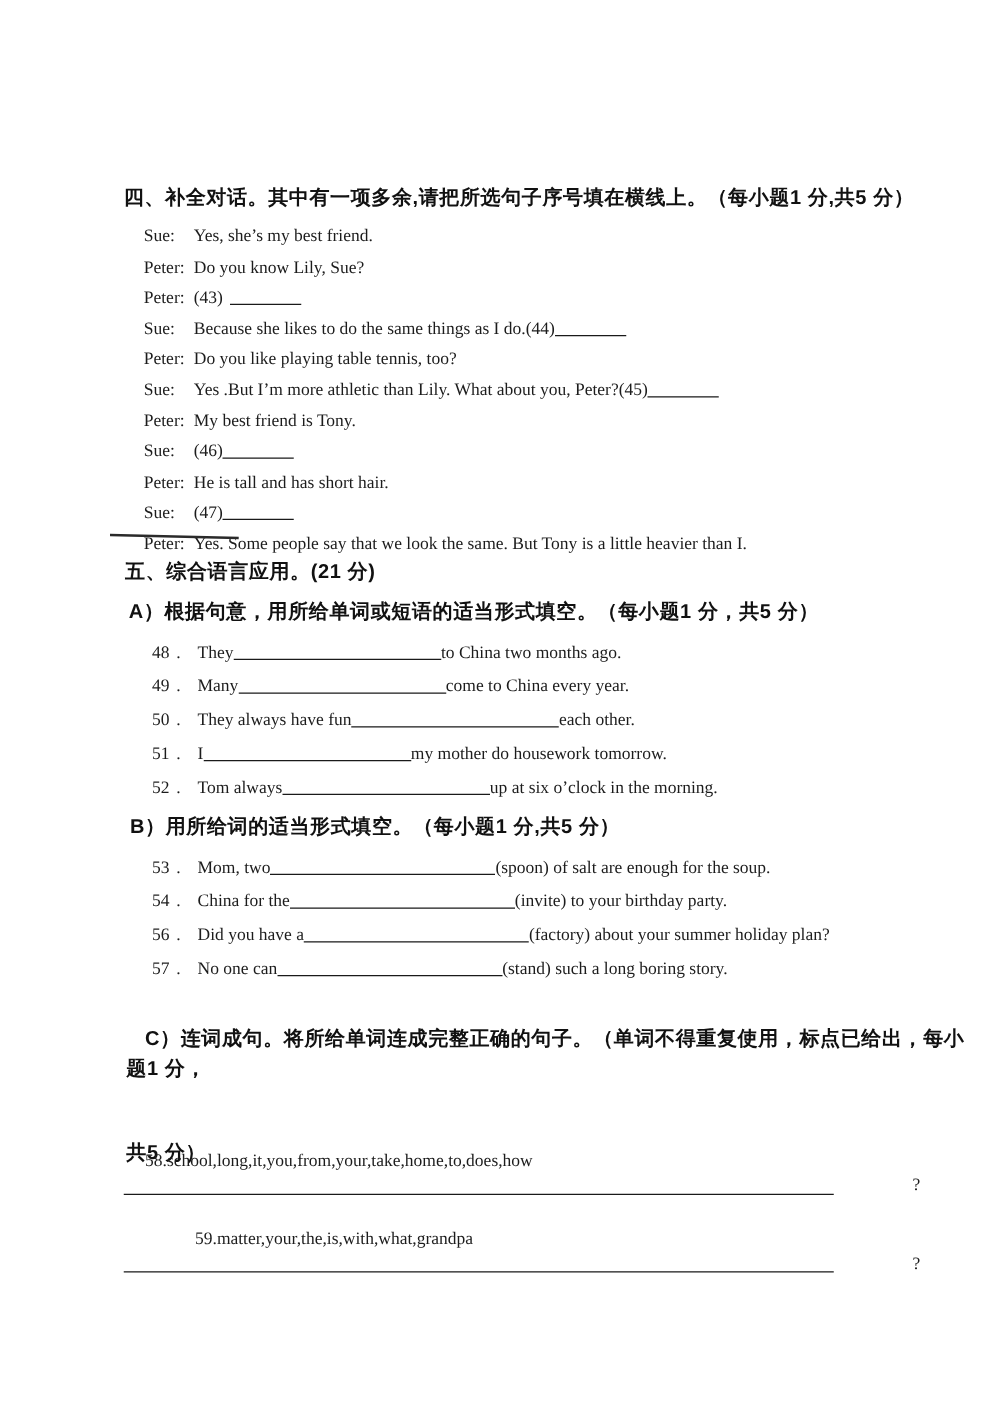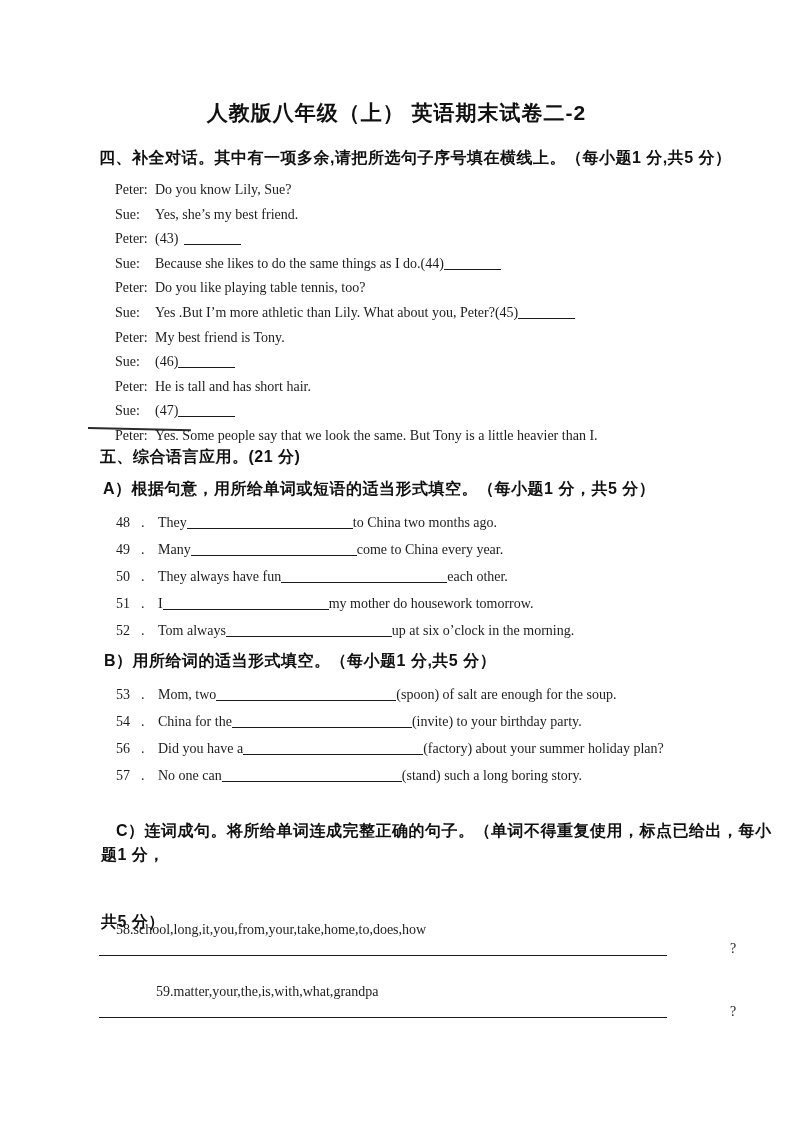--- a/index.html
+++ b/index.html
@@ -36,21 +36,21 @@
   }
   .wD { width:57px; }
   .wA { width:166px; }
   .wB { width:180px; }
   .gap { margin-left:6px; }
   
   .items { position:absolute; font-size:14px; }
   .itemsA { top:509px; left:116px; }
   .itemsB { top:681px; left:116px; }
   .qline { height:27px; line-height:27px; white-space:nowrap; }
-  .qnum { display:inline-block; min-width:25px; }
+  .qnum { display:inline-block; min-width:25px;text-align:center; }
   .qdot { display:inline-block; width:17px; }
   
   .jumble {
     position:absolute; left:116px; width:550px; display:flex;
     font-size:14px; line-height:20px;
     white-space:nowrap;
   }
   .row58 { top:920px; }
   .row59 { top:982px;margin-left:40px; }
   .ansline {
@@ -66,27 +66,26 @@
   .strike {
     position:absolute; top:427px; left:88px; width:103px; height:2px;
     background:#2a2a2a; transform:rotate(1.3deg); transform-origin:0 50%;
   }
 </style>
 </head>
 <body>
 
 <div class="page">
 
-  <h1 class="doc-title">人教版八年级（上） 英语期末试卷二-2</h1>
 
   <div class="heading sec4">四、补全对话。其中有一项多余,请把所选句子序号填在横线上。（每小题1 分,共5 分）</div>
 
   <div class="dialogue">
+    <div class="dline"><span class="spk">Sue:</span><span>Yes, she’s my best friend.</span></div>
     <div class="dline"><span class="spk">Peter:</span><span>Do you know Lily, Sue?</span></div>
-    <div class="dline"><span class="spk">Sue:</span><span>Yes, she’s my best friend.</span></div>
     <div class="dline"><span class="spk">Peter:</span><span>(43)</span><span class="blank wD gap"></span></div>
     <div class="dline"><span class="spk">Sue:</span><span>Because she likes to do the same things as I do.(44)</span><span class="blank wD"></span></div>
     <div class="dline"><span class="spk">Peter:</span><span>Do you like playing table tennis, too?</span></div>
     <div class="dline"><span class="spk">Sue:</span><span>Yes .But I’m more athletic than Lily. What about you, Peter?(45)</span><span class="blank wD"></span></div>
     <div class="dline"><span class="spk">Peter:</span><span>My best friend is Tony.</span></div>
     <div class="dline"><span class="spk">Sue:</span><span>(46)</span><span class="blank wD"></span></div>
     <div class="dline"><span class="spk">Peter:</span><span>He is tall and has short hair.</span></div>
     <div class="dline"><span class="spk">Sue:</span><span>(47)</span><span class="blank wD"></span></div>
     <div class="dline"><span class="spk">Peter:</span><span>Yes. Some people say that we look the same. But Tony is a little heavier than I.</span></div>
   </div>

